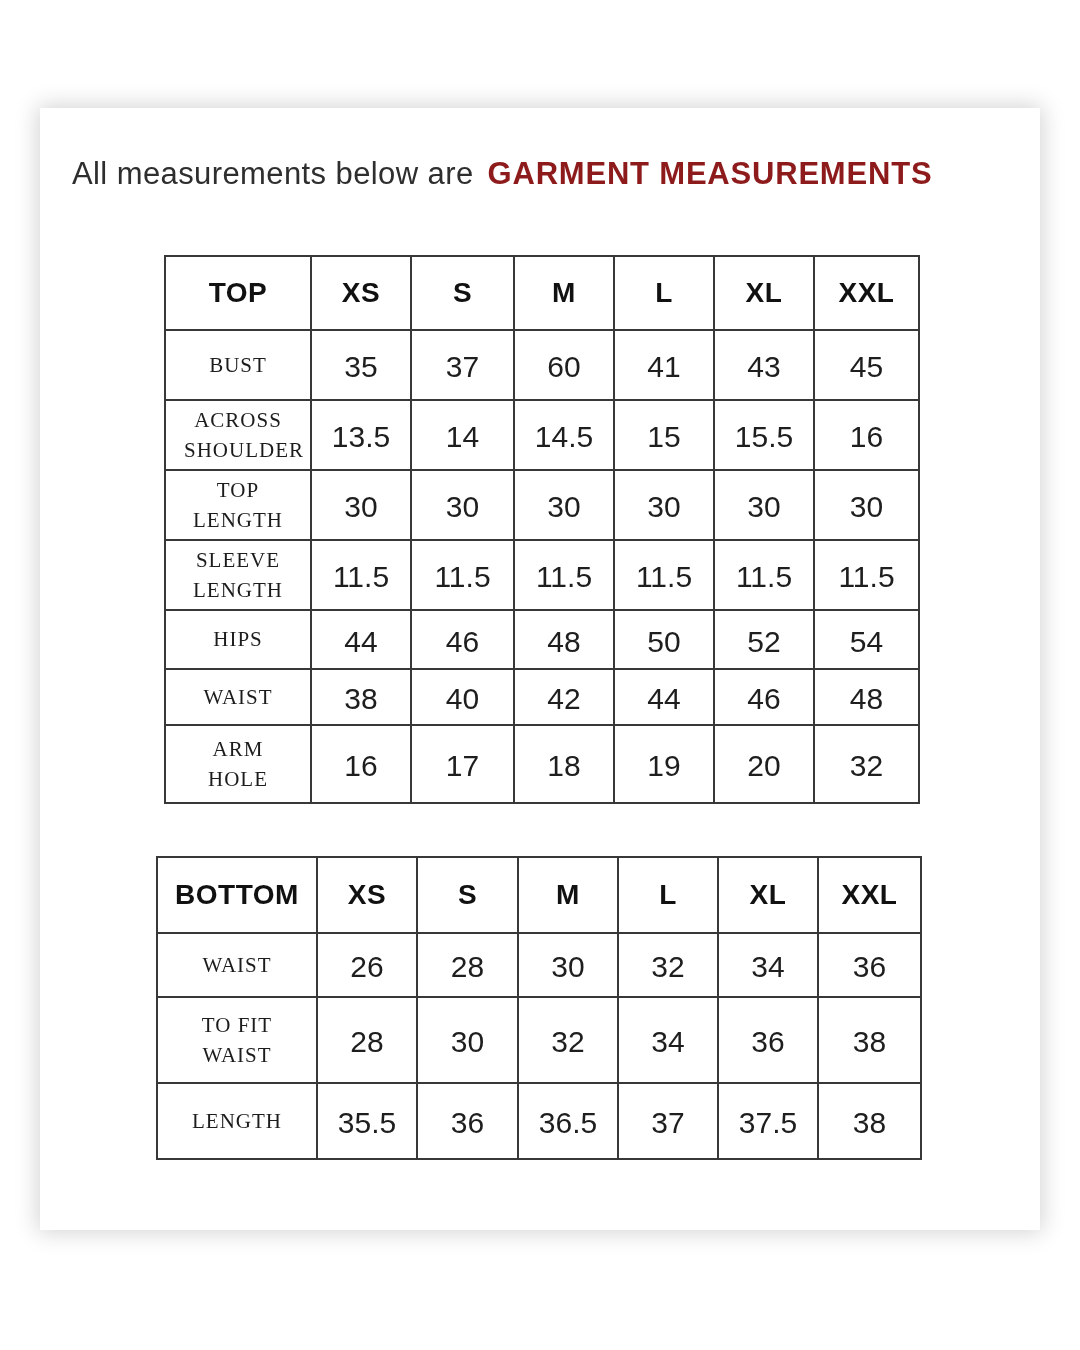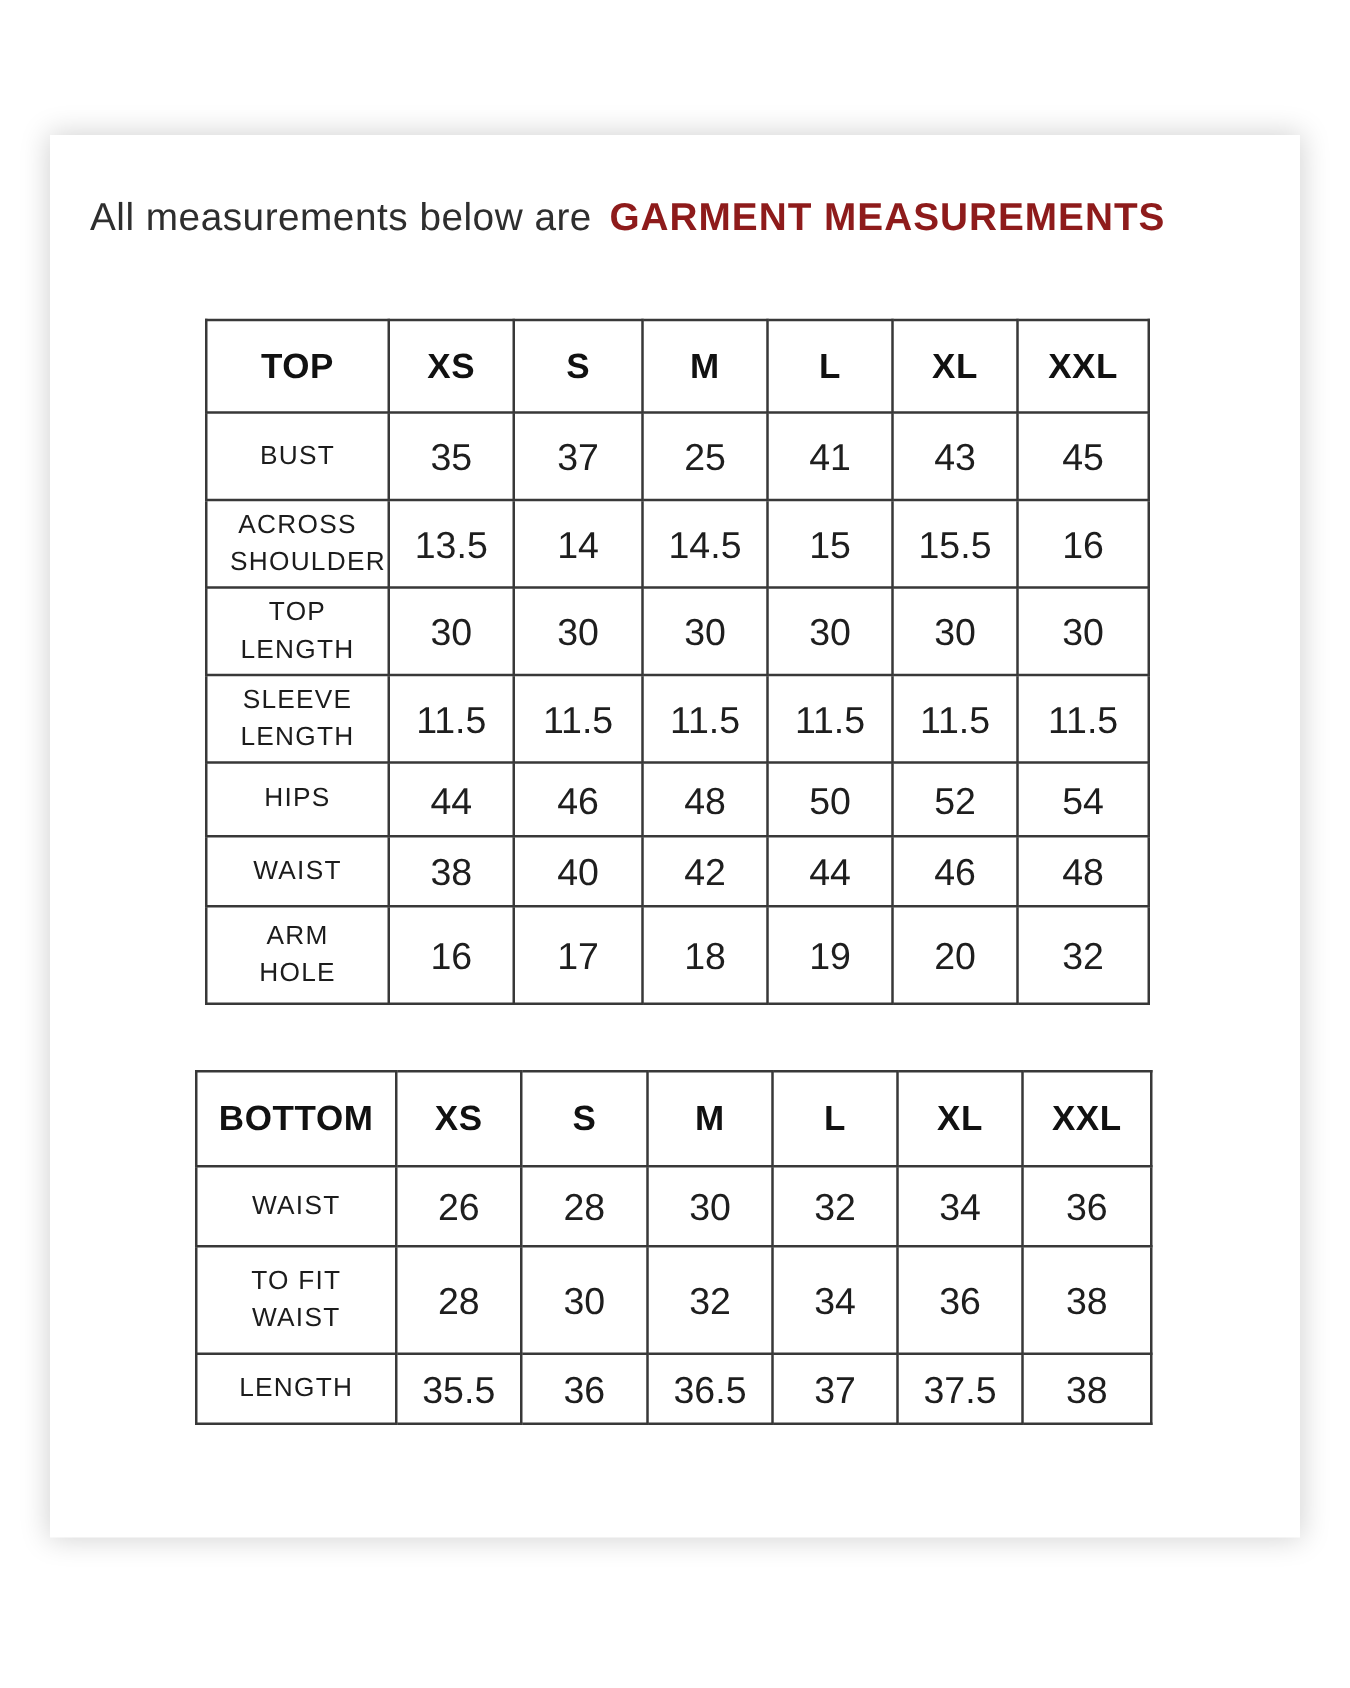--- a/index.html
+++ b/index.html
@@ -53,36 +53,37 @@
     color:#111;
     letter-spacing:0.5px;
   }
   .t tbody th.rowlabel{
     font-size:21px;
     font-weight:400;
     letter-spacing:1px;
     color:#1c1c1c;
     padding:0 18px;
     line-height:1.45;
+    font-family:Liberation Serif, serif;
   }
   .t tbody td{
     font-size:30px;
     font-weight:400;
     color:#1e1e1e;
     padding-top:4px;
   }
   .t1 thead tr{height:74px;}
   .t1 tbody tr{height:70px;}
   .t1 tbody tr:nth-child(5){height:59px;}
   .t1 tbody tr:nth-child(6){height:56px;}
   .t1 tbody tr:nth-child(7){height:78px;}
   .t2 thead tr{height:76px;}
   .t2 tbody tr:nth-child(1){height:64px;}
   .t2 tbody tr:nth-child(2){height:86px;}
-  .t2 tbody tr:nth-child(3){height:56px;}
+  .t2 tbody tr:nth-child(3){height:76px;}
   .t2 tbody tr:nth-child(4){height:78px;}
 </style>
 </head>
 <body>
 
 <div class="stage">
   <div class="card">
 
     <h1 class="title">
       <span>All measurements below are</span><span class="hl" style="color: rgb(142, 27, 27);">GARMENT MEASUREMENTS</span>
@@ -107,21 +108,21 @@
             <th>L</th>
             <th>XL</th>
             <th>XXL</th>
           </tr>
         </thead>
       <tbody>
           <tr>
             <th class="rowlabel">BUST</th>
             <td>35</td>
             <td>37</td>
-            <td>25</td>
+            <td>60</td>
             <td>41</td>
             <td>43</td>
             <td>45</td>
           </tr>
           <tr>
             <th class="rowlabel">ACROSS SHOULDER</th>
             <td>13.5</td>
             <td>14</td>
             <td>14.5</td>
             <td>15</td>

